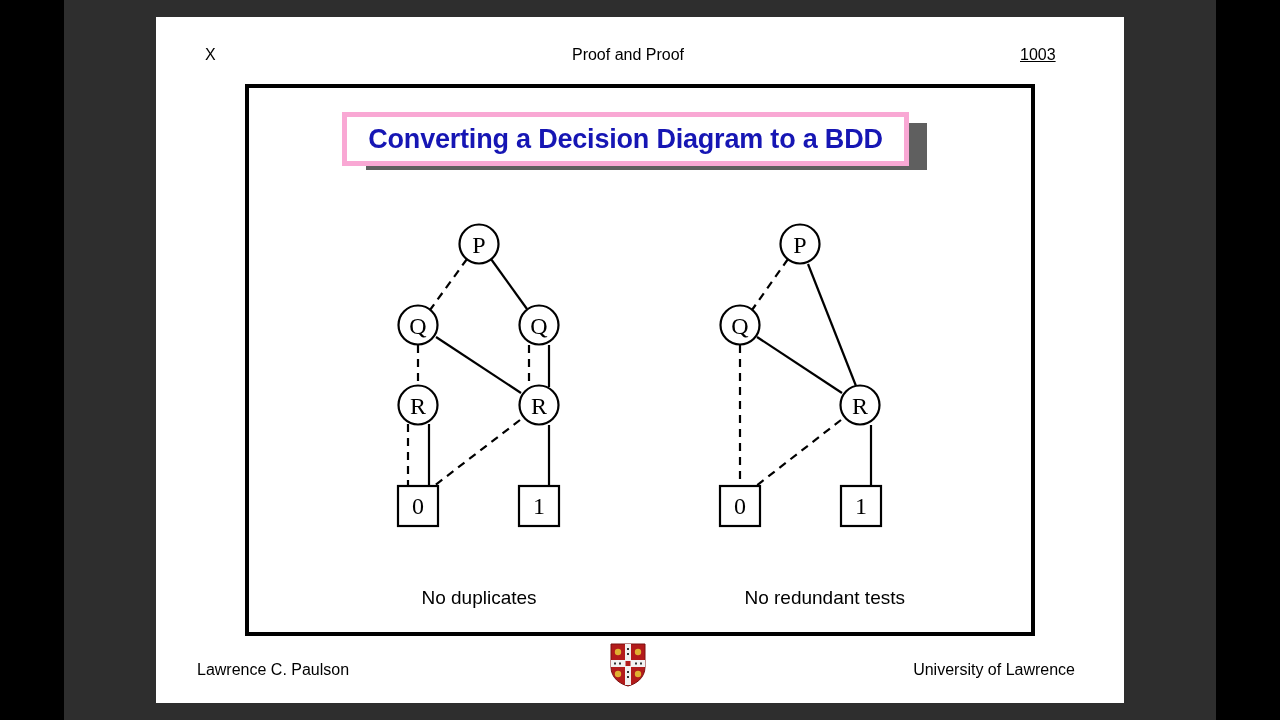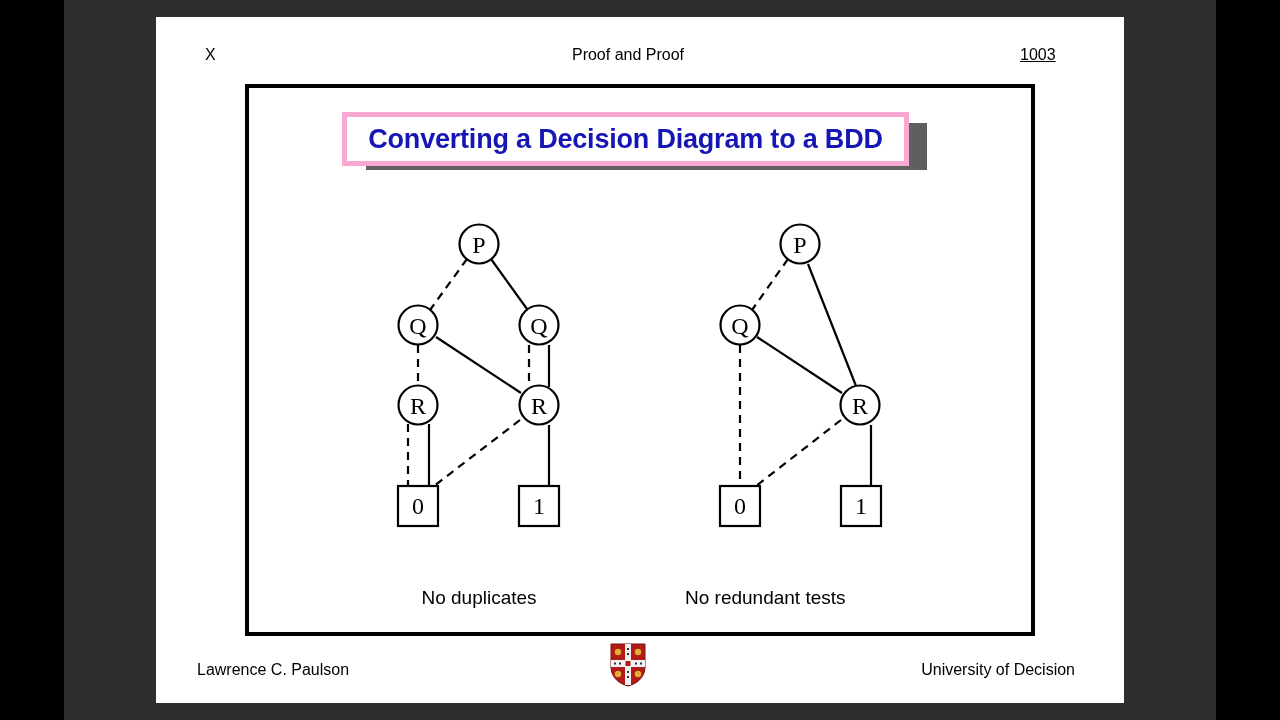--- a/index.html
+++ b/index.html
@@ -82,21 +82,21 @@
 
     <text x="800" y="253">P</text>
     <text x="740" y="334">Q</text>
     <text x="860" y="414">R</text>
     <text x="740" y="514">0</text>
     <text x="861" y="514">1</text>
   </g>
 </svg>
 
 <span class="caption" style="left:379px;width:200px;text-align:center;">No duplicates</span>
-<span class="caption" style="left:685px;width:220px;text-align:left;">No redundant tests</span>
+<span class="caption" style="left:685px;width:220px;text-align:right;">No redundant tests</span>
 
 <span class="ftr" style="left:197px;">Lawrence C. Paulson</span>
 <svg class="crest" viewBox="0 0 36 44">
   <path d="M1 1 H35 V24 C35 35 26 41 18 43 C10 41 1 35 1 24 Z" fill="#b31b1b" stroke="#7a1010" stroke-width="1"></path>
   <rect x="15" y="1" width="6" height="41" fill="#f2f2f2"></rect>
   <rect x="1" y="17" width="34" height="7" fill="#f2f2f2"></rect>
   <rect x="15.5" y="18" width="5" height="5" fill="#b31b1b"></rect>
   <circle cx="8" cy="9" r="3.2" fill="#e0b030"></circle>
   <circle cx="28" cy="9" r="3.2" fill="#e0b030"></circle>
   <circle cx="8" cy="31" r="3.2" fill="#e0b030"></circle>
@@ -105,13 +105,13 @@
     <rect x="17" y="5" width="2" height="2"></rect>
       <rect x="17" y="10" width="2" height="2"></rect>
     <rect x="17" y="28" width="2" height="2"></rect>
       <rect x="17" y="33" width="2" height="2"></rect>
     <rect x="4" y="19.5" width="2" height="2"></rect>
       <rect x="9" y="19.5" width="2" height="2"></rect>
     <rect x="25" y="19.5" width="2" height="2"></rect>
       <rect x="30" y="19.5" width="2" height="2"></rect>
   </g>
 </svg>
-<span class="ftr" style="left:880px;width:195px;text-align:right;">University of Decision</span>
+<span class="ftr" style="left:880px;width:195px;text-align:right;">University of Lawrence</span>
 
 </body></html>

